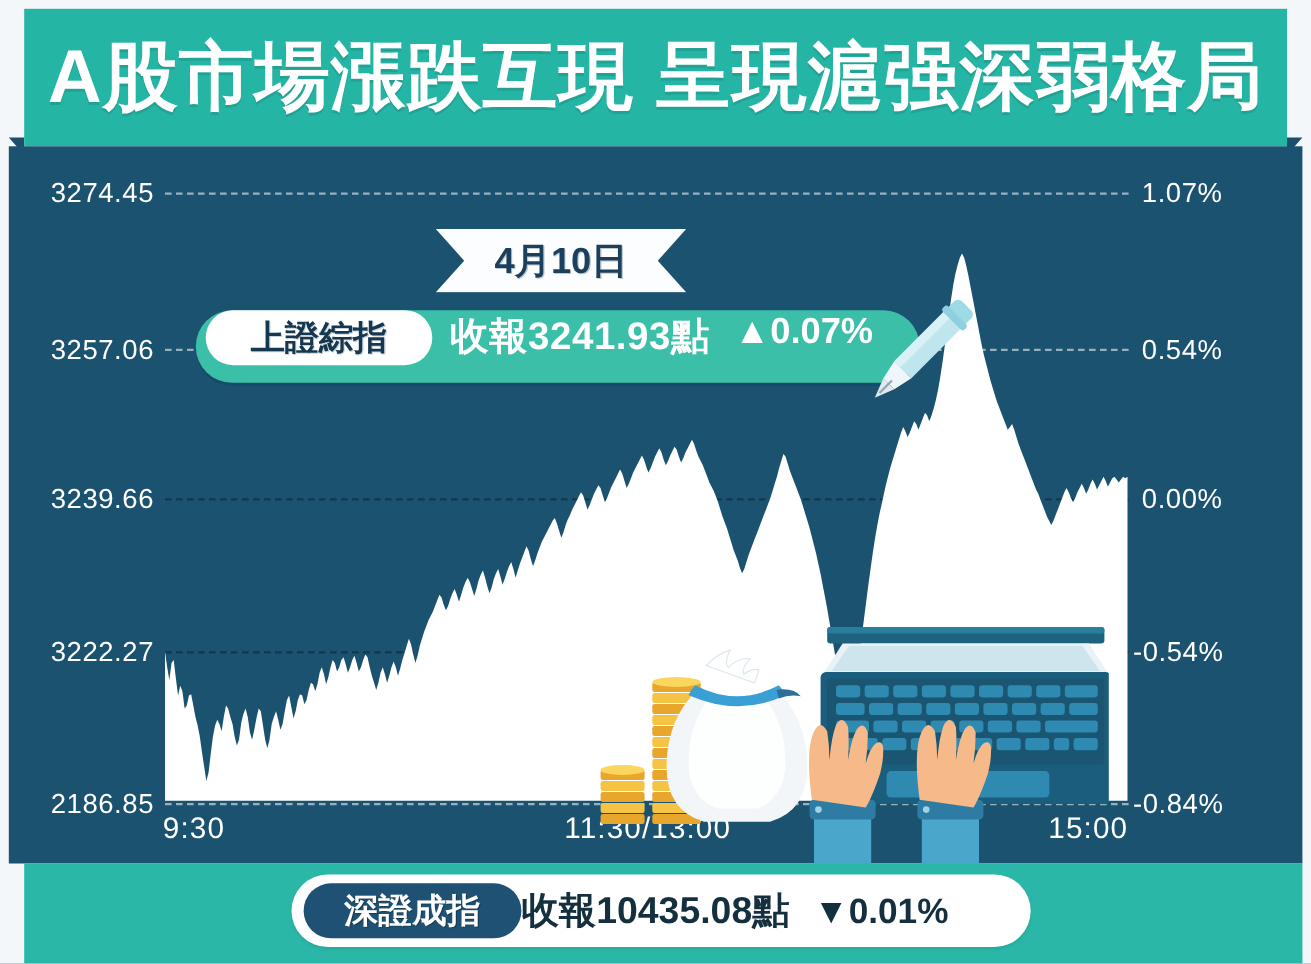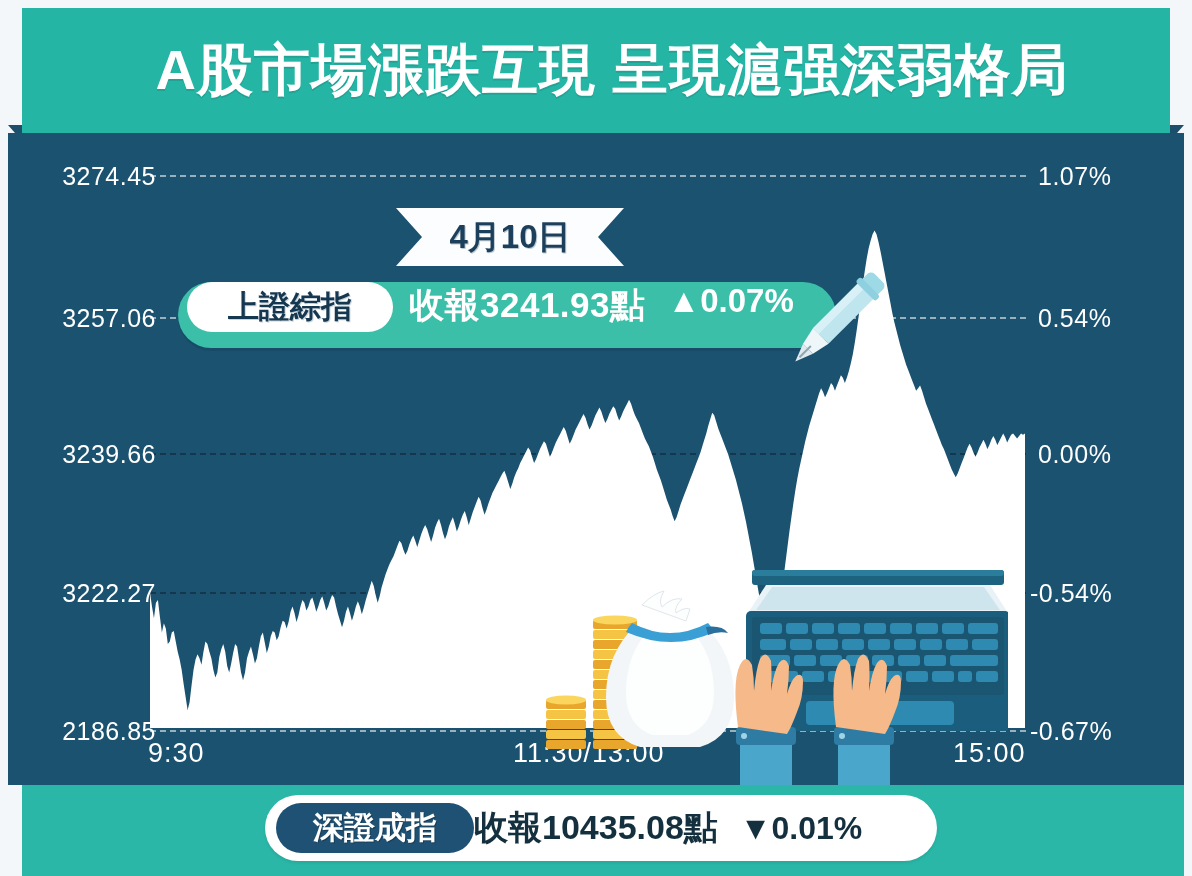--- a/index.html
+++ b/index.html
@@ -22,41 +22,41 @@
     position:absolute;left:8px;top:125px;width:0;height:0;
     border-left:14px solid transparent;
     border-top:16px solid #1d4e6b;
   }
   .fold-right{
     position:absolute;left:1170px;top:125px;width:0;height:0;
     border-right:14px solid transparent;
     border-top:16px solid #1d4e6b;
   }
   .header-title{
-    position:absolute;left:16px;top:0;width:1148px;height:125px;
+    position:absolute;left:0;top:0;width:1148px;height:125px;
     display:flex;align-items:center;justify-content:center;
     color:#ffffff;
-    font-size:56px;font-weight:bold;
+    font-size:68px;font-weight:bold;
     letter-spacing:1px;
     text-shadow:0 2px 0 rgba(0,0,0,.10);
     white-space:nowrap;
   }
 
   
   .body-panel{
     position:absolute;left:8px;top:133px;width:1176px;height:652px;
     background:#1b5270;
   }
 
   
   .axis-label{
     position:absolute;color:#ffffff;font-size:25px;white-space:nowrap;
     letter-spacing:0.5px;
   }
-  .axis-left{text-align:right;padding-left:16px;}
+  .axis-left{text-align:right;}
   .axis-right{text-align:left;}
 
   .gridline{
     position:absolute;height:0;
     border-top:2px dashed rgba(255,255,255,.55);
   }
   .gridline.dark{border-top:2px dashed rgba(20,50,70,.85);}
 
   
   .plot{
@@ -173,21 +173,21 @@
     <div class="axis-label axis-left" style="left:0px;top:29px;width:132px;">3274.45</div>
     <div class="axis-label axis-left" style="left:0px;top:171px;width:132px;">3257.06</div>
     <div class="axis-label axis-left" style="left:0px;top:307px;width:132px;">3239.66</div>
     <div class="axis-label axis-left" style="left:0px;top:446px;width:132px;">3222.27</div>
     <div class="axis-label axis-left" style="left:0px;top:584px;width:132px;">2186.85</div>
 
     <div class="axis-label axis-right" style="left:1030px;top:29px;">1.07%</div>
     <div class="axis-label axis-right" style="left:1030px;top:171px;">0.54%</div>
     <div class="axis-label axis-right" style="left:1030px;top:307px;">0.00%</div>
     <div class="axis-label axis-right" style="left:1022px;top:446px;">-0.54%</div>
-    <div class="axis-label axis-right" style="left:1022px;top:584px;">-0.67%</div>
+    <div class="axis-label axis-right" style="left:1022px;top:584px;">-0.84%</div>
 
     <div class="xtick" style="left:140px;top:605px;">9:30</div>
     <div class="xtick" style="left:505px;top:605px;">11:30/13:00</div>
     <div class="xtick" style="left:945px;top:605px;">15:00</div>
 
     <div class="plot" style="left:142px;top:20px;height:580px;">
       <svg id="series-svg" viewBox="0 0 875 580" preserveAspectRatio="none">
         <path id="series-path" fill="#ffffff" stroke="none" d="M 0 440.84 L 1.98 455.11 L 3.96 466.78 L 5.94 451.22 L 7.92 448.62 L 9.90 465.48 L 11.88 481.04 L 13.86 471.96 L 15.84 477.15 L 17.82 492.71 L 19.80 490.12 L 21.78 481.04 L 23.76 479.75 L 25.74 490.12 L 27.71 500.49 L 29.69 508.27 L 31.67 518.65 L 33.65 532.91 L 35.63 545.88 L 37.61 558.85 L 39.59 551.07 L 41.57 534.21 L 43.55 518.65 L 45.53 508.27 L 47.51 503.09 L 49.49 506.98 L 51.47 513.46 L 53.45 500.49 L 55.43 490.12 L 57.41 492.71 L 59.39 500.49 L 61.37 506.98 L 63.35 518.65 L 65.33 526.43 L 67.31 521.24 L 69.29 505.68 L 71.27 497.90 L 73.25 492.71 L 75.23 500.49 L 77.21 514.76 L 79.19 521.24 L 81.17 512.16 L 83.14 501.79 L 85.12 492.71 L 87.10 495.31 L 89.08 508.27 L 91.06 521.24 L 93.04 529.02 L 95.02 521.24 L 97.00 506.98 L 98.98 500.49 L 100.96 495.31 L 102.94 503.09 L 104.92 512.16 L 106.90 506.98 L 108.88 495.31 L 110.86 484.93 L 112.84 481.04 L 114.82 491.42 L 116.80 501.79 L 118.78 495.31 L 120.76 484.93 L 122.74 479.75 L 124.72 481.04 L 126.70 488.82 L 128.68 484.93 L 130.66 475.86 L 132.64 469.37 L 134.62 470.67 L 136.60 477.15 L 138.57 470.67 L 140.55 460.29 L 142.53 455.11 L 144.51 461.59 L 146.49 470.67 L 148.47 464.18 L 150.45 455.11 L 152.43 448.62 L 154.41 451.22 L 156.39 459.00 L 158.37 455.11 L 160.35 448.62 L 162.33 446.03 L 164.31 452.51 L 166.29 460.29 L 168.27 455.11 L 170.25 448.62 L 172.23 444.73 L 174.21 451.22 L 176.19 459.00 L 178.17 455.11 L 180.15 448.62 L 182.13 443.44 L 184.11 446.03 L 186.09 455.11 L 188.07 462.89 L 190.05 469.37 L 192.02 475.86 L 194.00 469.37 L 195.98 460.29 L 197.96 455.11 L 199.94 461.59 L 201.92 469.37 L 203.90 462.89 L 205.88 455.11 L 207.86 449.92 L 209.84 455.11 L 211.82 462.89 L 213.80 456.40 L 215.78 448.62 L 217.76 442.14 L 219.74 435.66 L 221.72 429.17 L 223.70 434.36 L 225.68 443.44 L 227.66 451.22 L 229.64 444.73 L 231.62 435.66 L 233.60 429.17 L 235.58 422.69 L 237.56 417.50 L 239.54 412.32 L 241.52 408.43 L 243.50 404.54 L 245.48 399.35 L 247.45 394.16 L 249.43 388.97 L 251.41 391.57 L 253.39 398.05 L 255.37 403.24 L 257.35 399.35 L 259.33 392.86 L 261.31 387.68 L 263.29 383.79 L 265.27 388.97 L 267.25 395.46 L 269.23 388.97 L 271.21 382.49 L 273.19 377.30 L 275.17 373.41 L 277.15 377.30 L 279.13 383.79 L 281.11 390.27 L 283.09 383.79 L 285.07 376.01 L 287.05 370.82 L 289.03 366.93 L 291.01 373.41 L 292.99 381.19 L 294.97 387.68 L 296.95 382.49 L 298.93 374.71 L 300.90 369.52 L 302.88 365.63 L 304.86 372.12 L 306.84 379.90 L 308.82 374.71 L 310.80 368.23 L 312.78 363.04 L 314.76 359.15 L 316.74 365.63 L 318.72 373.41 L 320.70 366.93 L 322.68 360.45 L 324.66 355.26 L 326.64 350.07 L 328.62 344.89 L 330.60 348.78 L 332.58 356.56 L 334.56 363.04 L 336.54 357.85 L 338.52 351.37 L 340.50 346.18 L 342.48 341.00 L 344.46 337.11 L 346.44 333.21 L 348.42 329.32 L 350.40 325.43 L 352.38 321.54 L 354.36 318.95 L 356.33 324.14 L 358.31 330.62 L 360.29 337.11 L 362.27 331.92 L 364.25 325.43 L 366.23 320.25 L 368.21 316.36 L 370.19 311.17 L 372.17 307.28 L 374.15 303.39 L 376.13 299.50 L 378.11 295.61 L 380.09 298.20 L 382.07 304.69 L 384.05 311.17 L 386.03 307.28 L 388.01 302.09 L 389.99 296.91 L 391.97 293.02 L 393.95 289.13 L 395.93 291.72 L 397.91 298.20 L 399.89 304.69 L 401.87 300.80 L 403.85 295.61 L 405.83 290.42 L 407.81 286.53 L 409.79 282.64 L 411.76 278.75 L 413.74 274.86 L 415.72 278.75 L 417.70 285.24 L 419.68 291.72 L 421.66 287.83 L 423.64 282.64 L 425.62 277.46 L 427.60 273.57 L 429.58 269.68 L 431.56 265.79 L 433.54 261.89 L 435.52 265.79 L 437.50 272.27 L 439.48 277.46 L 441.46 273.57 L 443.44 268.38 L 445.42 263.19 L 447.40 259.30 L 449.38 255.41 L 451.36 259.30 L 453.34 265.79 L 455.32 270.97 L 457.30 267.08 L 459.28 261.89 L 461.26 258.00 L 463.24 254.11 L 465.21 256.71 L 467.19 263.19 L 469.17 268.38 L 471.15 264.49 L 473.13 259.30 L 475.11 255.41 L 477.09 251.52 L 479.07 247.63 L 481.05 251.52 L 483.03 258.00 L 485.01 263.19 L 486.99 267.08 L 488.97 270.97 L 490.95 276.16 L 492.93 281.35 L 494.91 286.53 L 496.89 290.42 L 498.87 294.31 L 500.85 299.50 L 502.83 304.69 L 504.81 311.17 L 506.79 317.65 L 508.77 322.84 L 510.75 328.03 L 512.73 334.51 L 514.71 341.00 L 516.69 347.48 L 518.67 352.67 L 520.64 357.85 L 522.62 364.34 L 524.60 369.52 L 526.58 365.63 L 528.56 359.15 L 530.54 352.67 L 532.52 347.48 L 534.50 342.29 L 536.48 337.11 L 538.46 331.92 L 540.44 326.73 L 542.42 321.54 L 544.40 316.36 L 546.38 311.17 L 548.36 305.98 L 550.34 300.80 L 552.32 294.31 L 554.30 287.83 L 556.28 281.35 L 558.26 273.57 L 560.24 267.08 L 562.22 260.60 L 564.20 263.19 L 566.18 269.68 L 568.16 276.16 L 570.14 281.35 L 572.12 286.53 L 574.10 291.72 L 576.07 296.91 L 578.05 302.09 L 580.03 308.58 L 582.01 315.06 L 583.99 321.54 L 585.97 328.03 L 587.95 335.81 L 589.93 343.59 L 591.91 351.37 L 593.89 360.45 L 595.87 369.52 L 597.85 379.90 L 599.83 390.27 L 601.81 400.64 L 603.79 412.32 L 605.77 423.99 L 607.75 435.66 L 609.73 447.33 L 611.71 460.29 L 613.69 471.96 L 615.67 482.34 L 617.65 492.71 L 619.63 501.79 L 621.61 506.98 L 623.59 500.49 L 625.57 488.82 L 627.55 474.56 L 629.52 459.00 L 631.50 442.14 L 633.48 426.58 L 635.46 411.02 L 637.44 395.46 L 639.42 379.90 L 641.40 365.63 L 643.38 351.37 L 645.36 338.40 L 647.34 326.73 L 649.32 316.36 L 651.30 307.28 L 653.28 298.20 L 655.26 289.13 L 657.24 281.35 L 659.22 273.57 L 661.20 267.08 L 663.18 260.60 L 665.16 254.11 L 667.14 247.63 L 669.12 241.15 L 671.10 235.96 L 673.08 239.85 L 675.06 245.04 L 677.04 241.15 L 679.02 235.96 L 681.00 230.77 L 682.98 233.37 L 684.95 238.55 L 686.93 233.37 L 688.91 228.18 L 690.89 222.99 L 692.87 225.59 L 694.85 230.77 L 696.83 225.59 L 698.81 219.10 L 700.79 211.32 L 702.77 202.25 L 704.75 190.57 L 706.73 177.61 L 708.71 163.34 L 710.69 147.78 L 712.67 133.52 L 714.65 119.25 L 716.63 106.29 L 718.61 95.91 L 720.59 88.13 L 722.57 81.65 L 724.55 77.76 L 726.53 81.65 L 728.51 89.43 L 730.49 98.51 L 732.47 108.88 L 734.45 119.25 L 736.43 129.63 L 738.40 140.00 L 740.38 150.38 L 742.36 160.75 L 744.34 169.83 L 746.32 177.61 L 748.30 185.39 L 750.28 193.17 L 752.26 199.65 L 754.24 206.14 L 756.22 212.62 L 758.20 217.81 L 760.18 222.99 L 762.16 228.18 L 764.14 233.37 L 766.12 238.55 L 768.10 235.96 L 770.08 233.37 L 772.06 238.55 L 774.04 245.04 L 776.02 251.52 L 778.00 256.71 L 779.98 261.89 L 781.96 267.08 L 783.94 272.27 L 785.92 277.46 L 787.90 282.64 L 789.88 287.83 L 791.86 293.02 L 793.83 296.91 L 795.81 302.09 L 797.79 307.28 L 799.77 312.47 L 801.75 317.65 L 803.73 321.54 L 805.71 325.43 L 807.69 321.54 L 809.67 316.36 L 811.65 311.17 L 813.63 305.98 L 815.61 300.80 L 817.59 295.61 L 819.57 291.72 L 821.55 295.61 L 823.53 300.80 L 825.51 304.69 L 827.49 300.80 L 829.47 295.61 L 831.45 291.72 L 833.43 287.83 L 835.41 291.72 L 837.39 296.91 L 839.37 293.02 L 841.35 287.83 L 843.33 283.94 L 845.31 287.83 L 847.29 293.02 L 849.26 289.13 L 851.24 285.24 L 853.22 281.35 L 855.20 285.24 L 857.18 290.42 L 859.16 286.53 L 861.14 282.64 L 863.12 281.35 L 865.10 283.94 L 867.08 286.53 L 869.06 283.94 L 871.04 281.35 L 873.02 282.64 L 875.00 281.35 L 875 577 L 0 577 Z"></path>
       </svg>
     </div>

